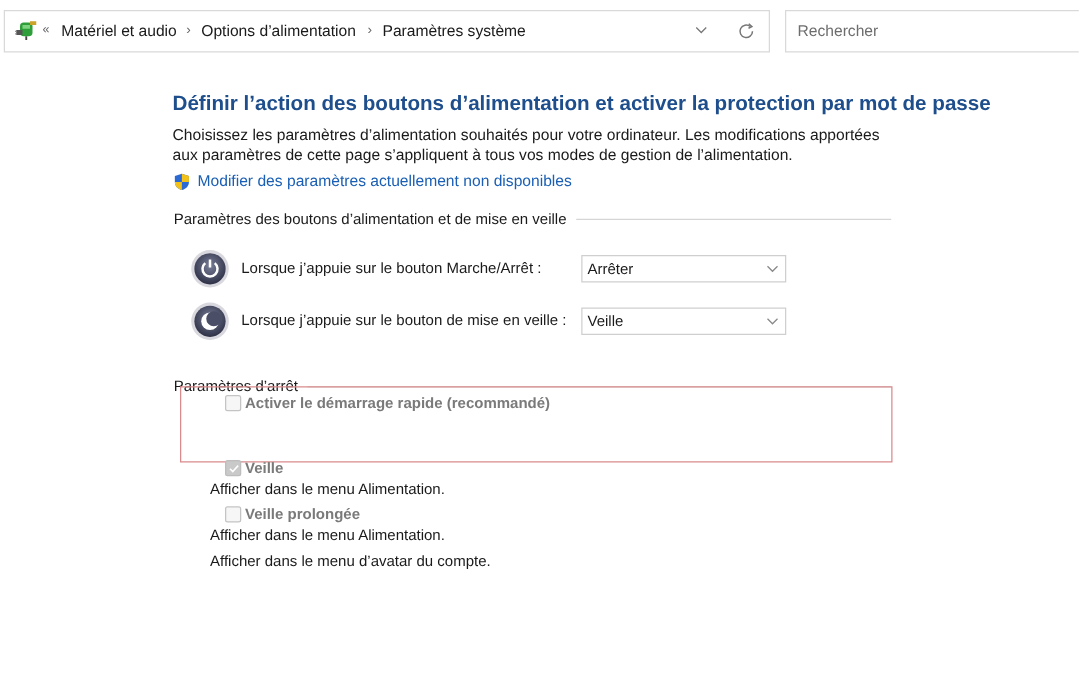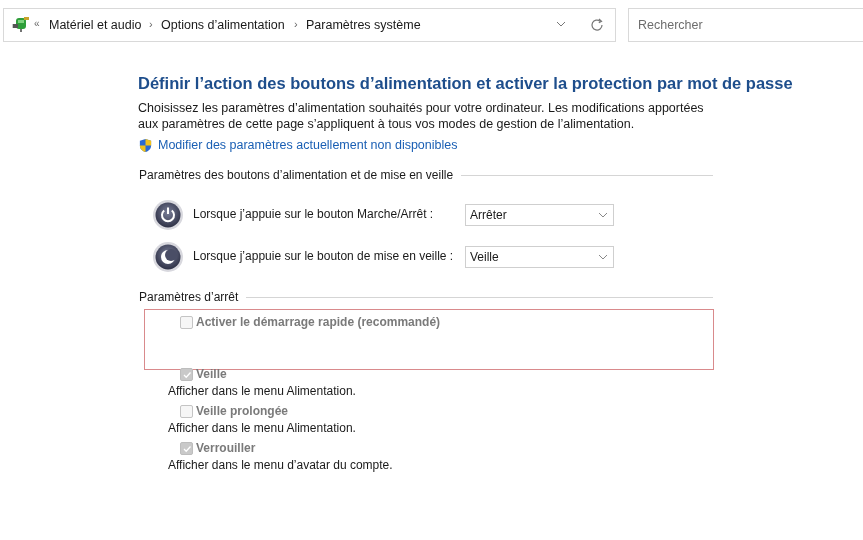--- a/index.html
+++ b/index.html
@@ -40,21 +40,21 @@
   .link { color: #1a5fb4; font-size: 12.5px; cursor: pointer; }
 
   .group-header { position: absolute; left: 139px; height: 16px; display: flex; align-items: center; }
   .group-header .label { font-size: 12px; color: #1a1a1a; white-space: nowrap; padding-right: 8px; }
   .group-header .line { flex: 1; height: 1px; background: #d5d5d5; }
 
   .btn-row { position: absolute; left: 152px; height: 32px; width: 470px; }
   .btn-icon { position: absolute; left: 0; top: 0; width: 32px; height: 32px; }
   .btn-label { position: absolute; left: 41px; top: 8px; font-size: 12px; white-space: nowrap; color: #1a1a1a; }
   .select {
-    position: absolute; left: 313px; top: 5px; width: 149px; height: 22px;
+    position: absolute; left: 313px; top: 5px; width: 164px; height: 22px;
     border: 1px solid #cfcfcf; background: #fff; font-size: 12px; padding: 3px 0 0 4px; cursor: pointer;
   }
   .select .chev { position: absolute; right: 5px; top: 6px; width: 10px; height: 8px; }
 
   .highlight-box {
     position: absolute; left: 144px; top: 309px; width: 570px; height: 61px;
     border: 1.5px solid #d98a8c;
   }
 
   .opt { position: absolute; left: 153px; width: 560px; }
@@ -155,21 +155,21 @@
   </svg>
   <span class="btn-label">Lorsque j’appuie sur le bouton de mise en veille :</span>
   <div class="select">
     <span>Veille</span>
     <svg class="chev" viewBox="0 0 10 8">
         <path d="M1 2 L5 6 L9 2" fill="none" stroke="#888" stroke-width="1"></path>
       </svg>
   </div>
 </div>
 
-<div class="group-header" style="top:289px; width:574px;">
+<div class="group-header" style="top:301px; width:574px;">
   <span class="label">Paramètres d’arrêt</span>
   <span class="line"></span>
 </div>
 
 <div class="highlight-box"></div>
 
 <div class="opt" style="top:314px;">
   <div class="opt-head">
     <span class="cb"></span>
     <span class="opt-title">Activer le démarrage rapide (recommandé)</span>
@@ -190,22 +190,14 @@
 
 <div class="opt" style="top:403px;">
   <div class="opt-head">
     <span class="cb"></span>
     <span class="opt-title">Veille prolongée</span>
   </div>
   <div class="opt-desc">Afficher dans le menu Alimentation.</div>
 </div>
 
 <div class="opt" style="top:440px;">
-  <div class="opt-head">
-    <span class="cb checked">
-      <svg width="10" height="10" viewBox="0 0 10 10">
-          <path d="M2 5 L4.2 7.2 L8.5 2.5" fill="none" stroke="#fff" stroke-width="1.3"></path>
-        </svg>
-    </span>
-    <span class="opt-title">Verrouiller</span>
-  </div>
   <div class="opt-desc">Afficher dans le menu d’avatar du compte.</div>
 </div>
 
 </body></html>

